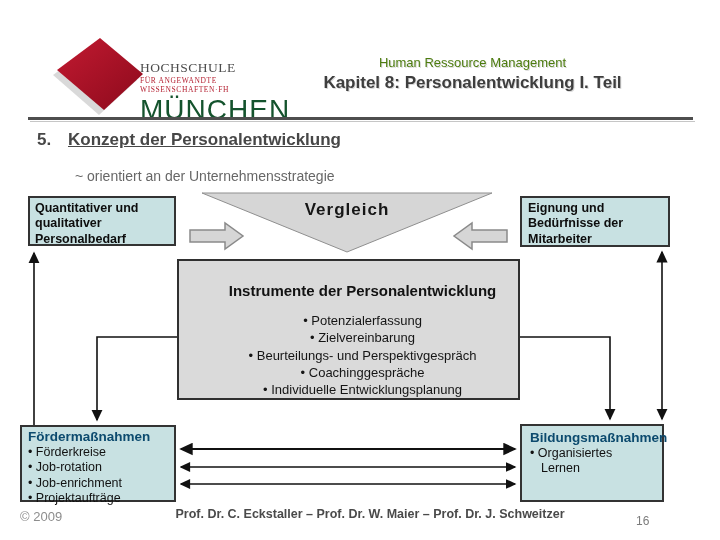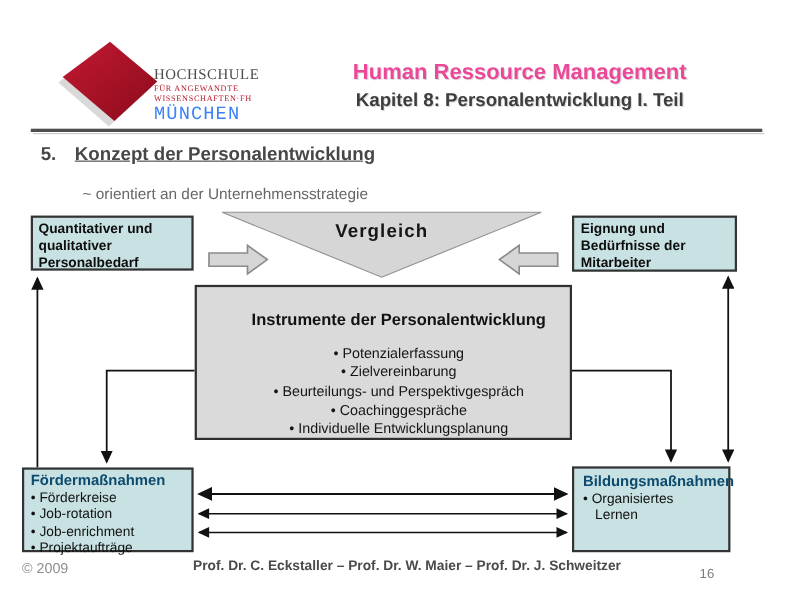--- a/index.html
+++ b/index.html
@@ -6,24 +6,24 @@
   .slide {
     position:relative; width:720px; height:540px; background:#ffffff;
     font-family:"Liberation Sans", sans-serif; overflow:hidden;
   }
   .abs { position:absolute; }
 
   
   .logo-text { left:140px; top:61px; line-height:1; }
   .logo-l1 { font-family:"Liberation Serif", serif; font-size:13.5px; color:#4c4c4c; letter-spacing:.5px; }
   .logo-l2, .logo-l3 { font-family:"Liberation Serif", serif; font-size:7.5px; color:#b41f30; letter-spacing:.6px; margin-top:2px; }
-  .logo-l4 { font-family:Liberation Mono, monospace; font-size:17px; color:#3b82f6; letter-spacing:1px; margin-top:2px; }
+  .logo-l4 { font-family:Liberation Sans, sans-serif; font-size:28px; color:#14532d; letter-spacing:1px; margin-top:2px; }
 
   .header-title { left:280px; top:55px; width:385px; text-align:center; }
-  .ht1 { font-size:20px; font-weight:bold; color:#ec4899; text-shadow:1px 1px 0 #d9d9d9; }
+  .ht1 { font-size:13px; font-weight:normal; color:#4d7c0f; text-shadow:1px 1px 0 #d9d9d9; }
   .ht2 { font-size:17px; font-weight:bold; color:#3e3e3e; text-shadow:1px 1px 0 #d9d9d9; margin-top:3px; }
 
   .sep-dark  { left:28px; top:117px; width:665px; height:3px; background:#4e4e4e; }
   .sep-light { left:30px; top:121px; width:665px; height:1px; background:#c6c6c6; }
 
   
   .h-num  { left:37px; top:130px; font-size:17px; font-weight:bold; color:#474747; }
   .h-text { left:68px; top:130px; font-size:17px; font-weight:bold; color:#474747; text-decoration:underline; }
   .lead   { left:75px; top:168px; font-size:14px; color:#676767; }
 

